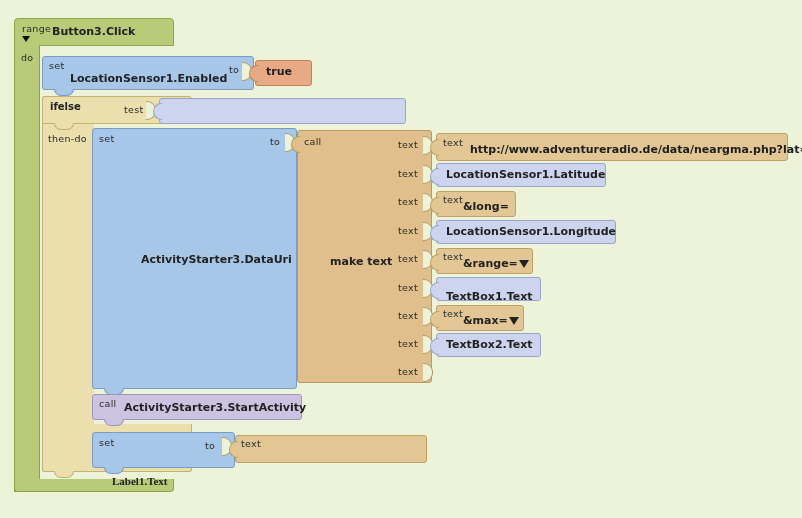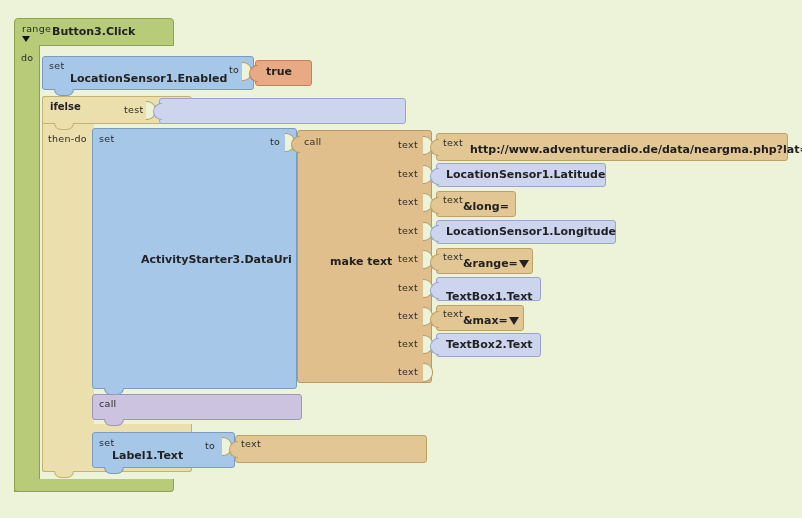--- a/index.html
+++ b/index.html
@@ -216,25 +216,26 @@
   <div class="lbl-bold" style="left:463px;top:314px;"><span>&amp;max=</span><span class="glyph-tri"></span></div>
 
   <div class="blk c-getter" style="left:436px;top:333px;width:105px;height:24px;border-radius:3px;">
     <div class="plug c-get-p" style="top:4px;"></div>
   </div>
   <div class="lbl-bold" style="left:446px;top:338px;">TextBox2.Text</div>
 
   <div class="blk c-call" style="left:92px;top:394px;width:210px;height:26px;border-radius:3px;"></div>
   <div class="bump b-call" style="left:104px;top:419px;"></div>
   <div class="lbl-small" style="left:99px;top:398px;">call</div>
+  <div class="lbl-bold" style="left:124px;top:401px;">ActivityStarter3.StartActivity</div>
 
   <div class="blk c-setter" style="left:92px;top:432px;width:143px;height:36px;border-radius:3px;"></div>
   <div class="bump b-setter" style="left:104px;top:467px;"></div>
   <div class="lbl-small" style="left:99px;top:437px;">set</div>
-  <div class="lbl-bold" style="left:112px;top:449px;">Label1.Text</div>
+  <div class="lbl-bold" style="left:112px;top:475px;font-family:Liberation Serif, serif;">Label1.Text</div>
   <div class="lbl-small" style="left:205px;top:440px;">to</div>
   <div class="socket" style="left:222px;top:437px;"></div>
 
   <div class="blk c-text" style="left:235px;top:435px;width:192px;height:28px;border-radius:3px;">
     <div class="plug c-text-p" style="top:5px;"></div>
   </div>
   <div class="lbl-small" style="left:241px;top:438px;">text</div>
 
 </div>
 

